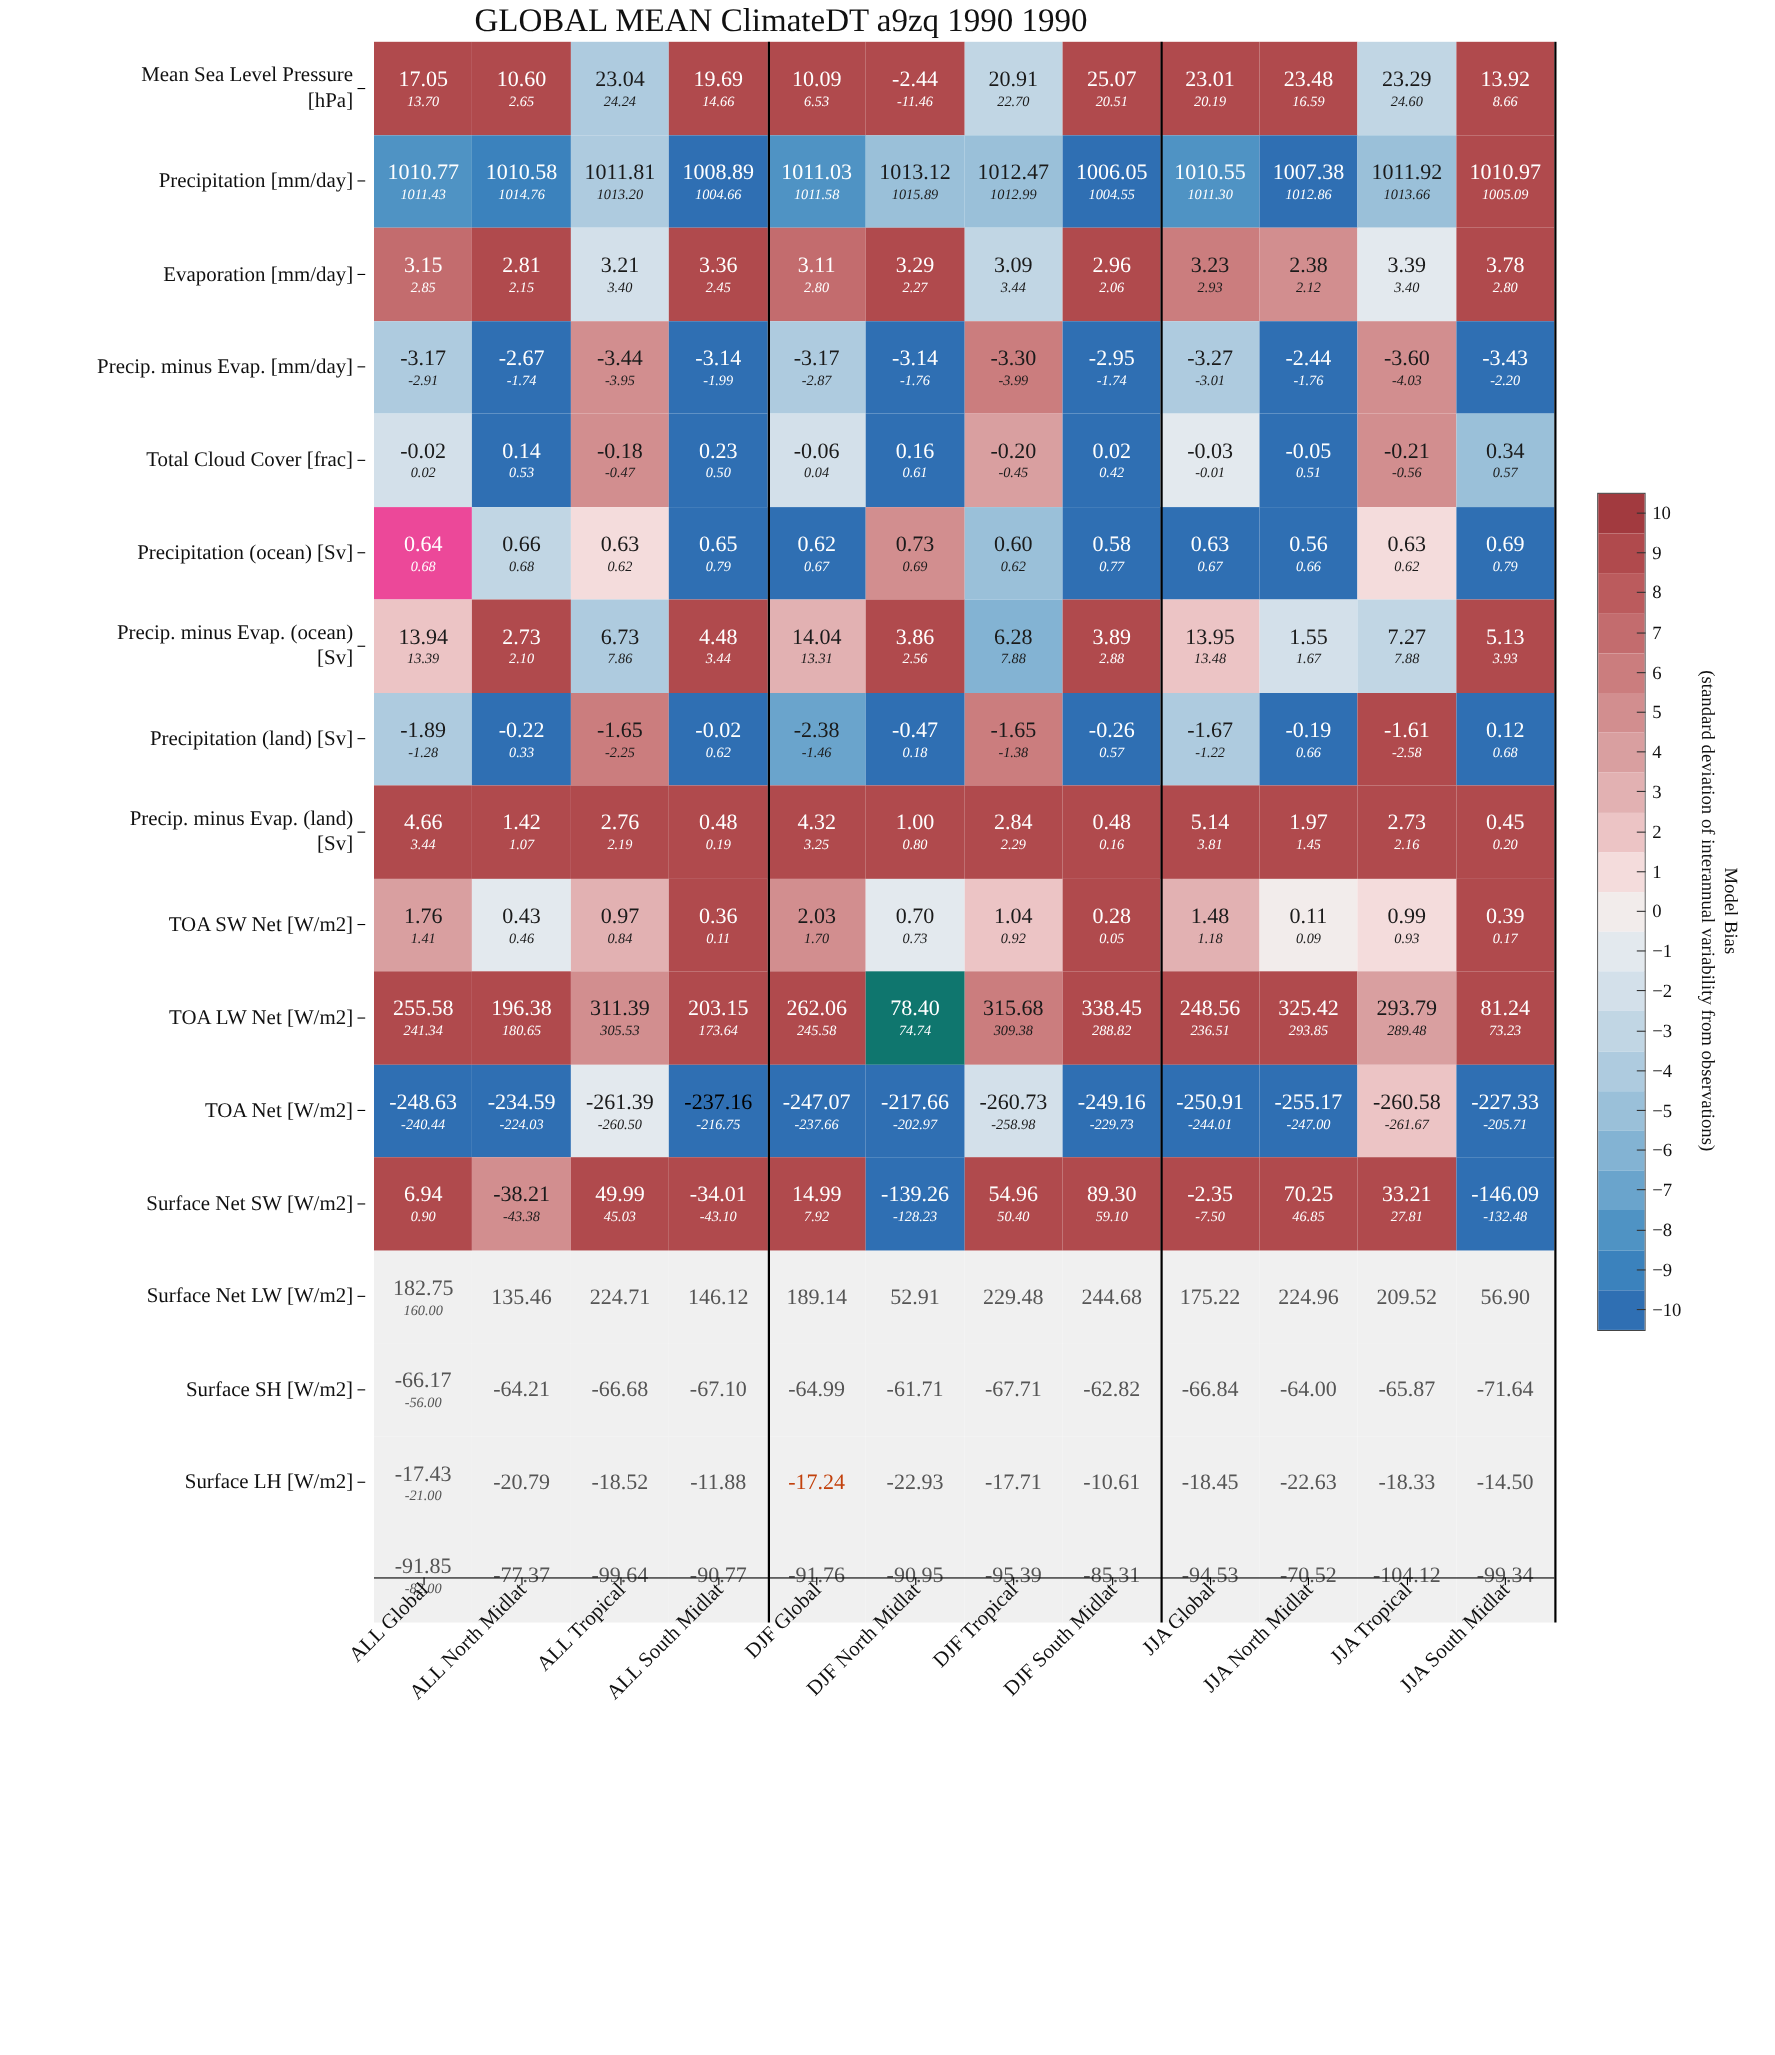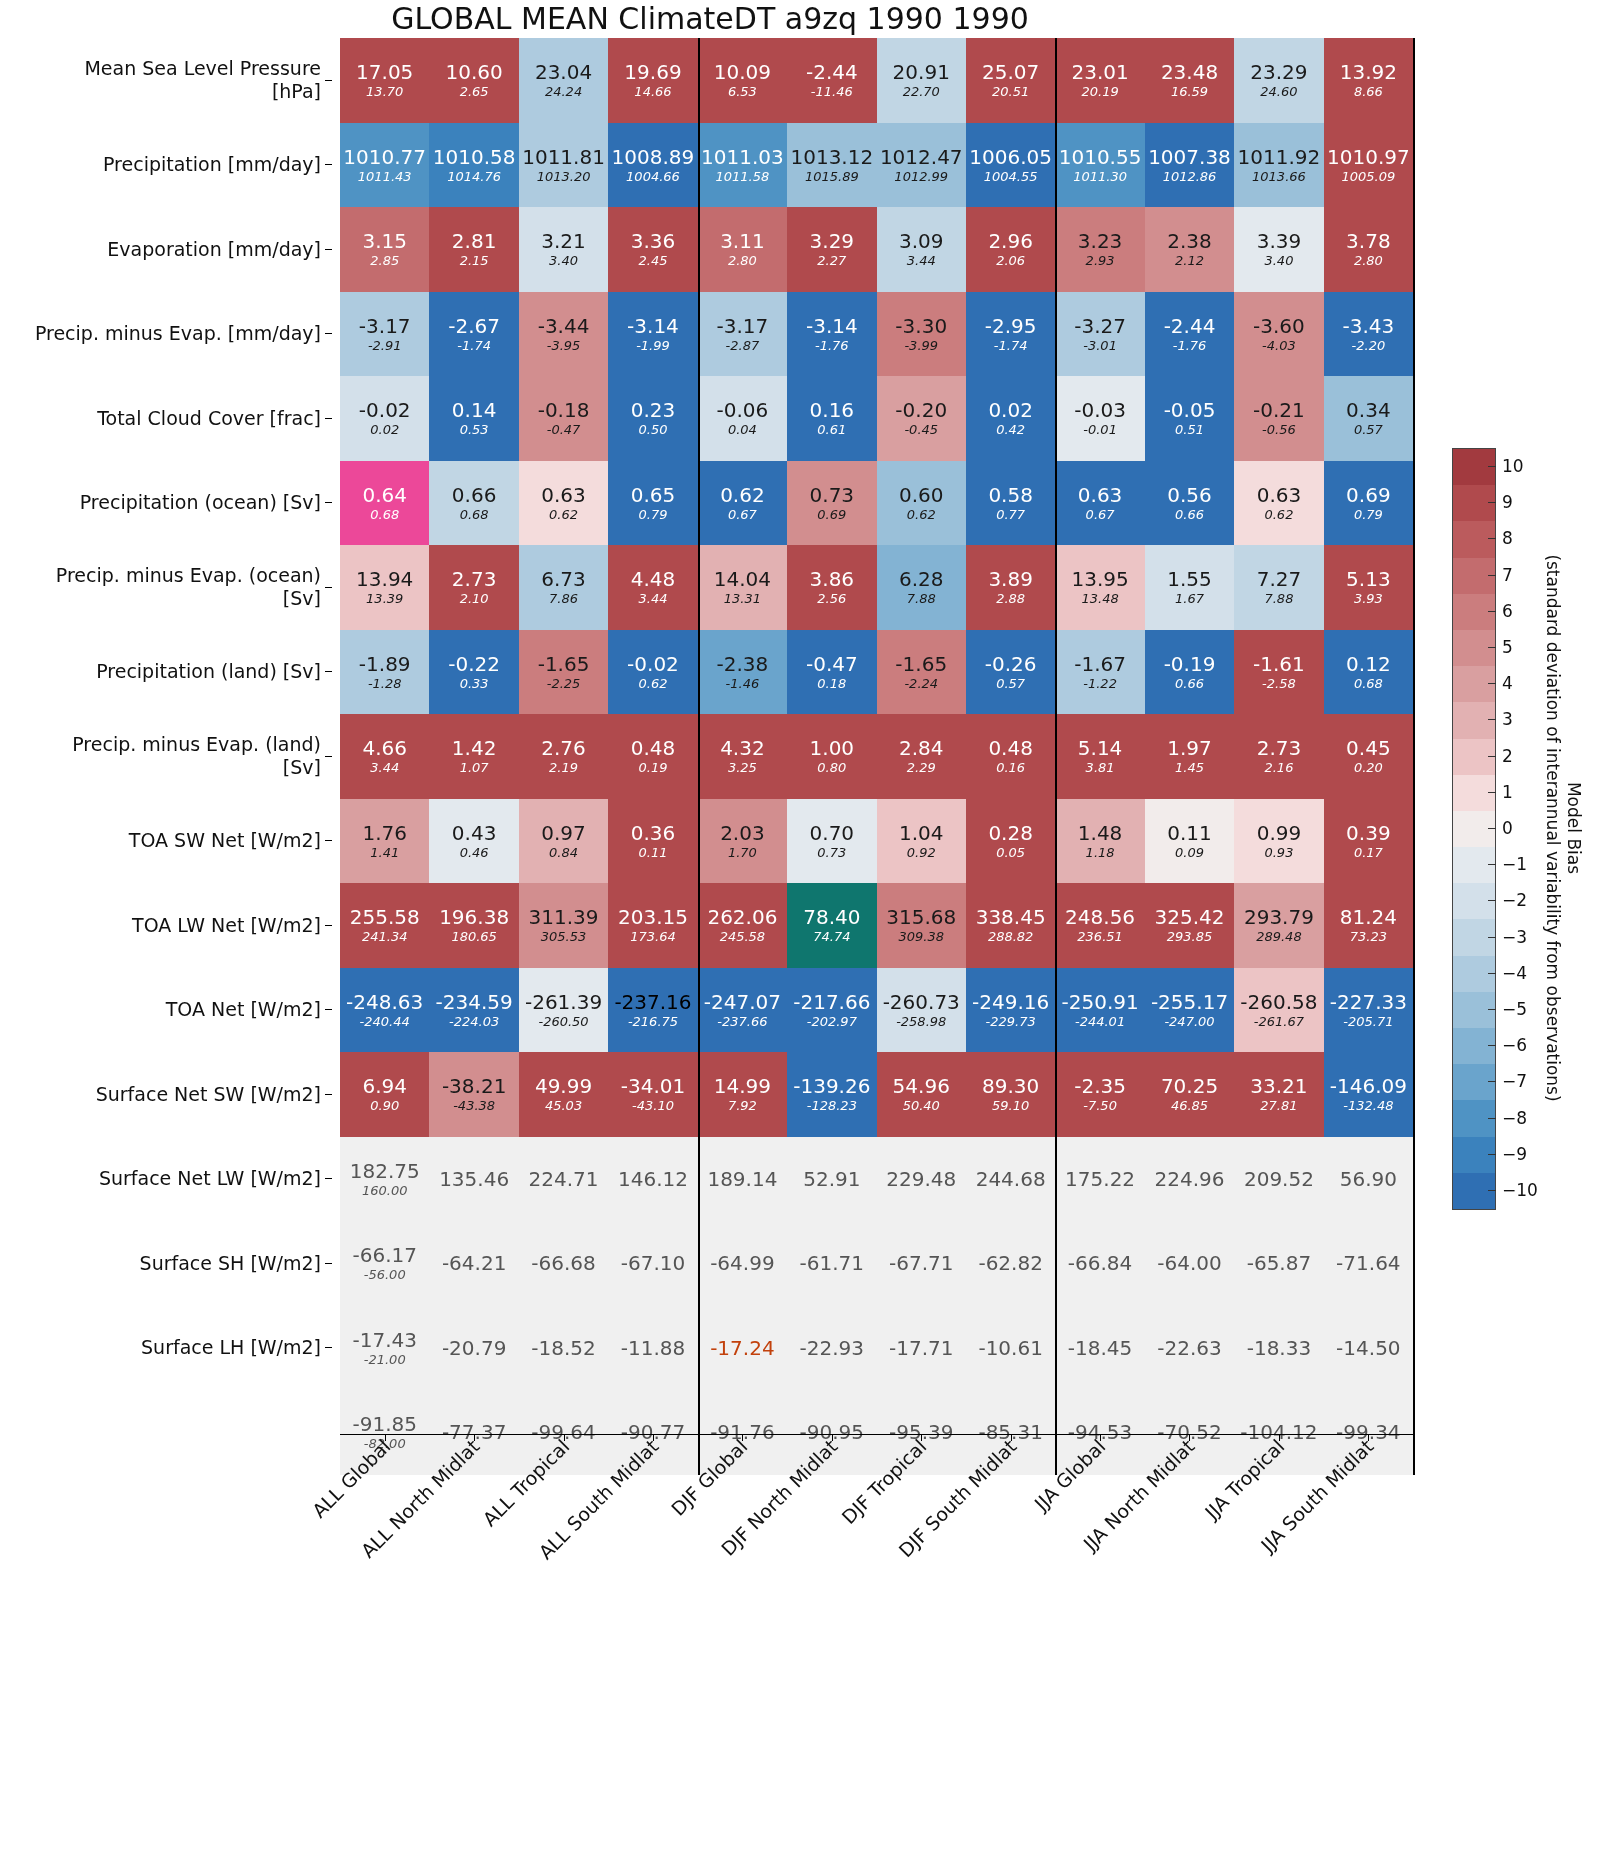--- a/index.html
+++ b/index.html
@@ -1,17 +1,17 @@
 <!DOCTYPE html>
 <html><head>
 <meta charset="utf-8">
 <style>
   html,body{margin:0;padding:0;background:#ffffff;}
   body{width:1614px;height:1868px;font-family:"DejaVu Sans","Liberation Sans",sans-serif;color:#000;}
-  #wrap{position:relative;width:1557px;height:1868px;}
+  #wrap{position:relative;width:1557px;height:1868px;font-family:Liberation Serif, serif;}
 
   #title{
     position:absolute;left:0;top:0;width:1420px;text-align:center;
     font-size:30px;line-height:38px;color:#111;
   }
 
   
   #rowlabels{position:absolute;left:0;top:38px;width:340px;}
   .rlab{
     display:flex;align-items:center;justify-content:flex-end;
@@ -532,21 +532,21 @@
         <div class="cell" style="background: rgb(106, 164, 204);">
           <div class="v1" style="color: rgb(26, 26, 26);">-2.38</div>
           <div class="v2" style="color: rgb(26, 26, 26);">-1.46</div>
         </div>
         <div class="cell" style="background: rgb(47, 111, 179);">
           <div class="v1" style="color: rgb(255, 255, 255);">-0.47</div>
           <div class="v2" style="color: rgb(255, 255, 255);">0.18</div>
         </div>
         <div class="cell" style="background: rgb(203, 125, 126);">
           <div class="v1" style="color: rgb(26, 26, 26);">-1.65</div>
-          <div class="v2" style="color: rgb(26, 26, 26);">-2.24</div>
+          <div class="v2" style="color: rgb(26, 26, 26);">-1.38</div>
         </div>
         <div class="cell" style="background: rgb(47, 111, 179);">
           <div class="v1" style="color: rgb(255, 255, 255);">-0.26</div>
           <div class="v2" style="color: rgb(255, 255, 255);">0.57</div>
         </div>
         <div class="cell" style="background: rgb(174, 203, 223);">
           <div class="v1" style="color: rgb(26, 26, 26);">-1.67</div>
           <div class="v2" style="color: rgb(26, 26, 26);">-1.22</div>
         </div>
         <div class="cell" style="background: rgb(47, 111, 179);">

